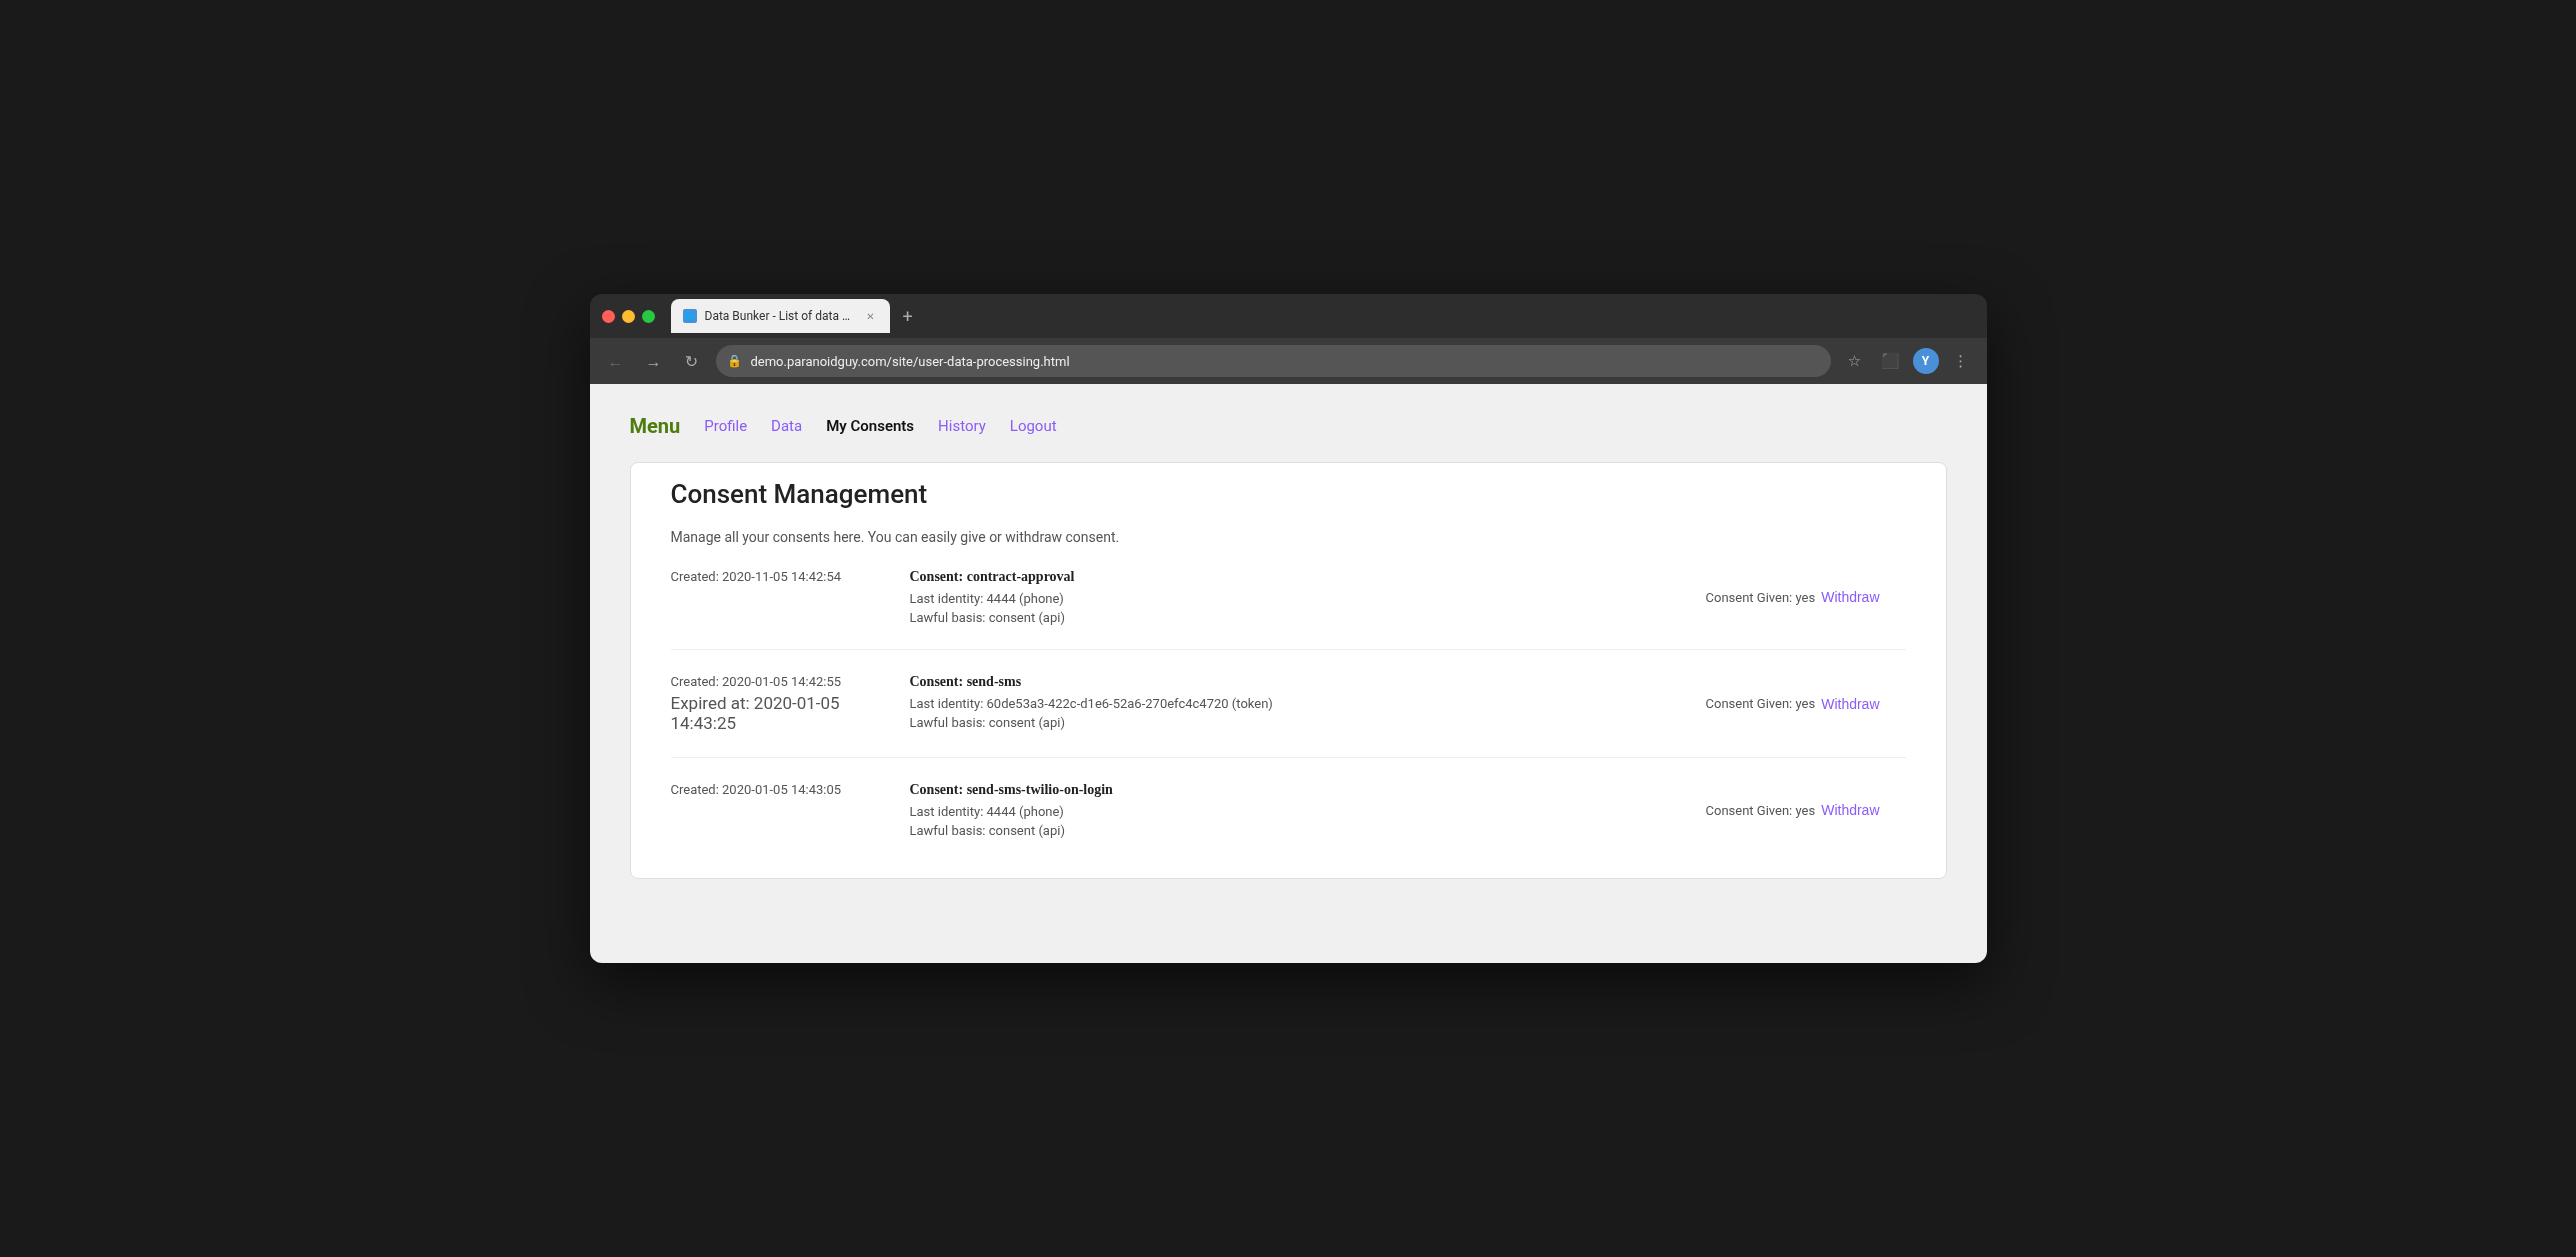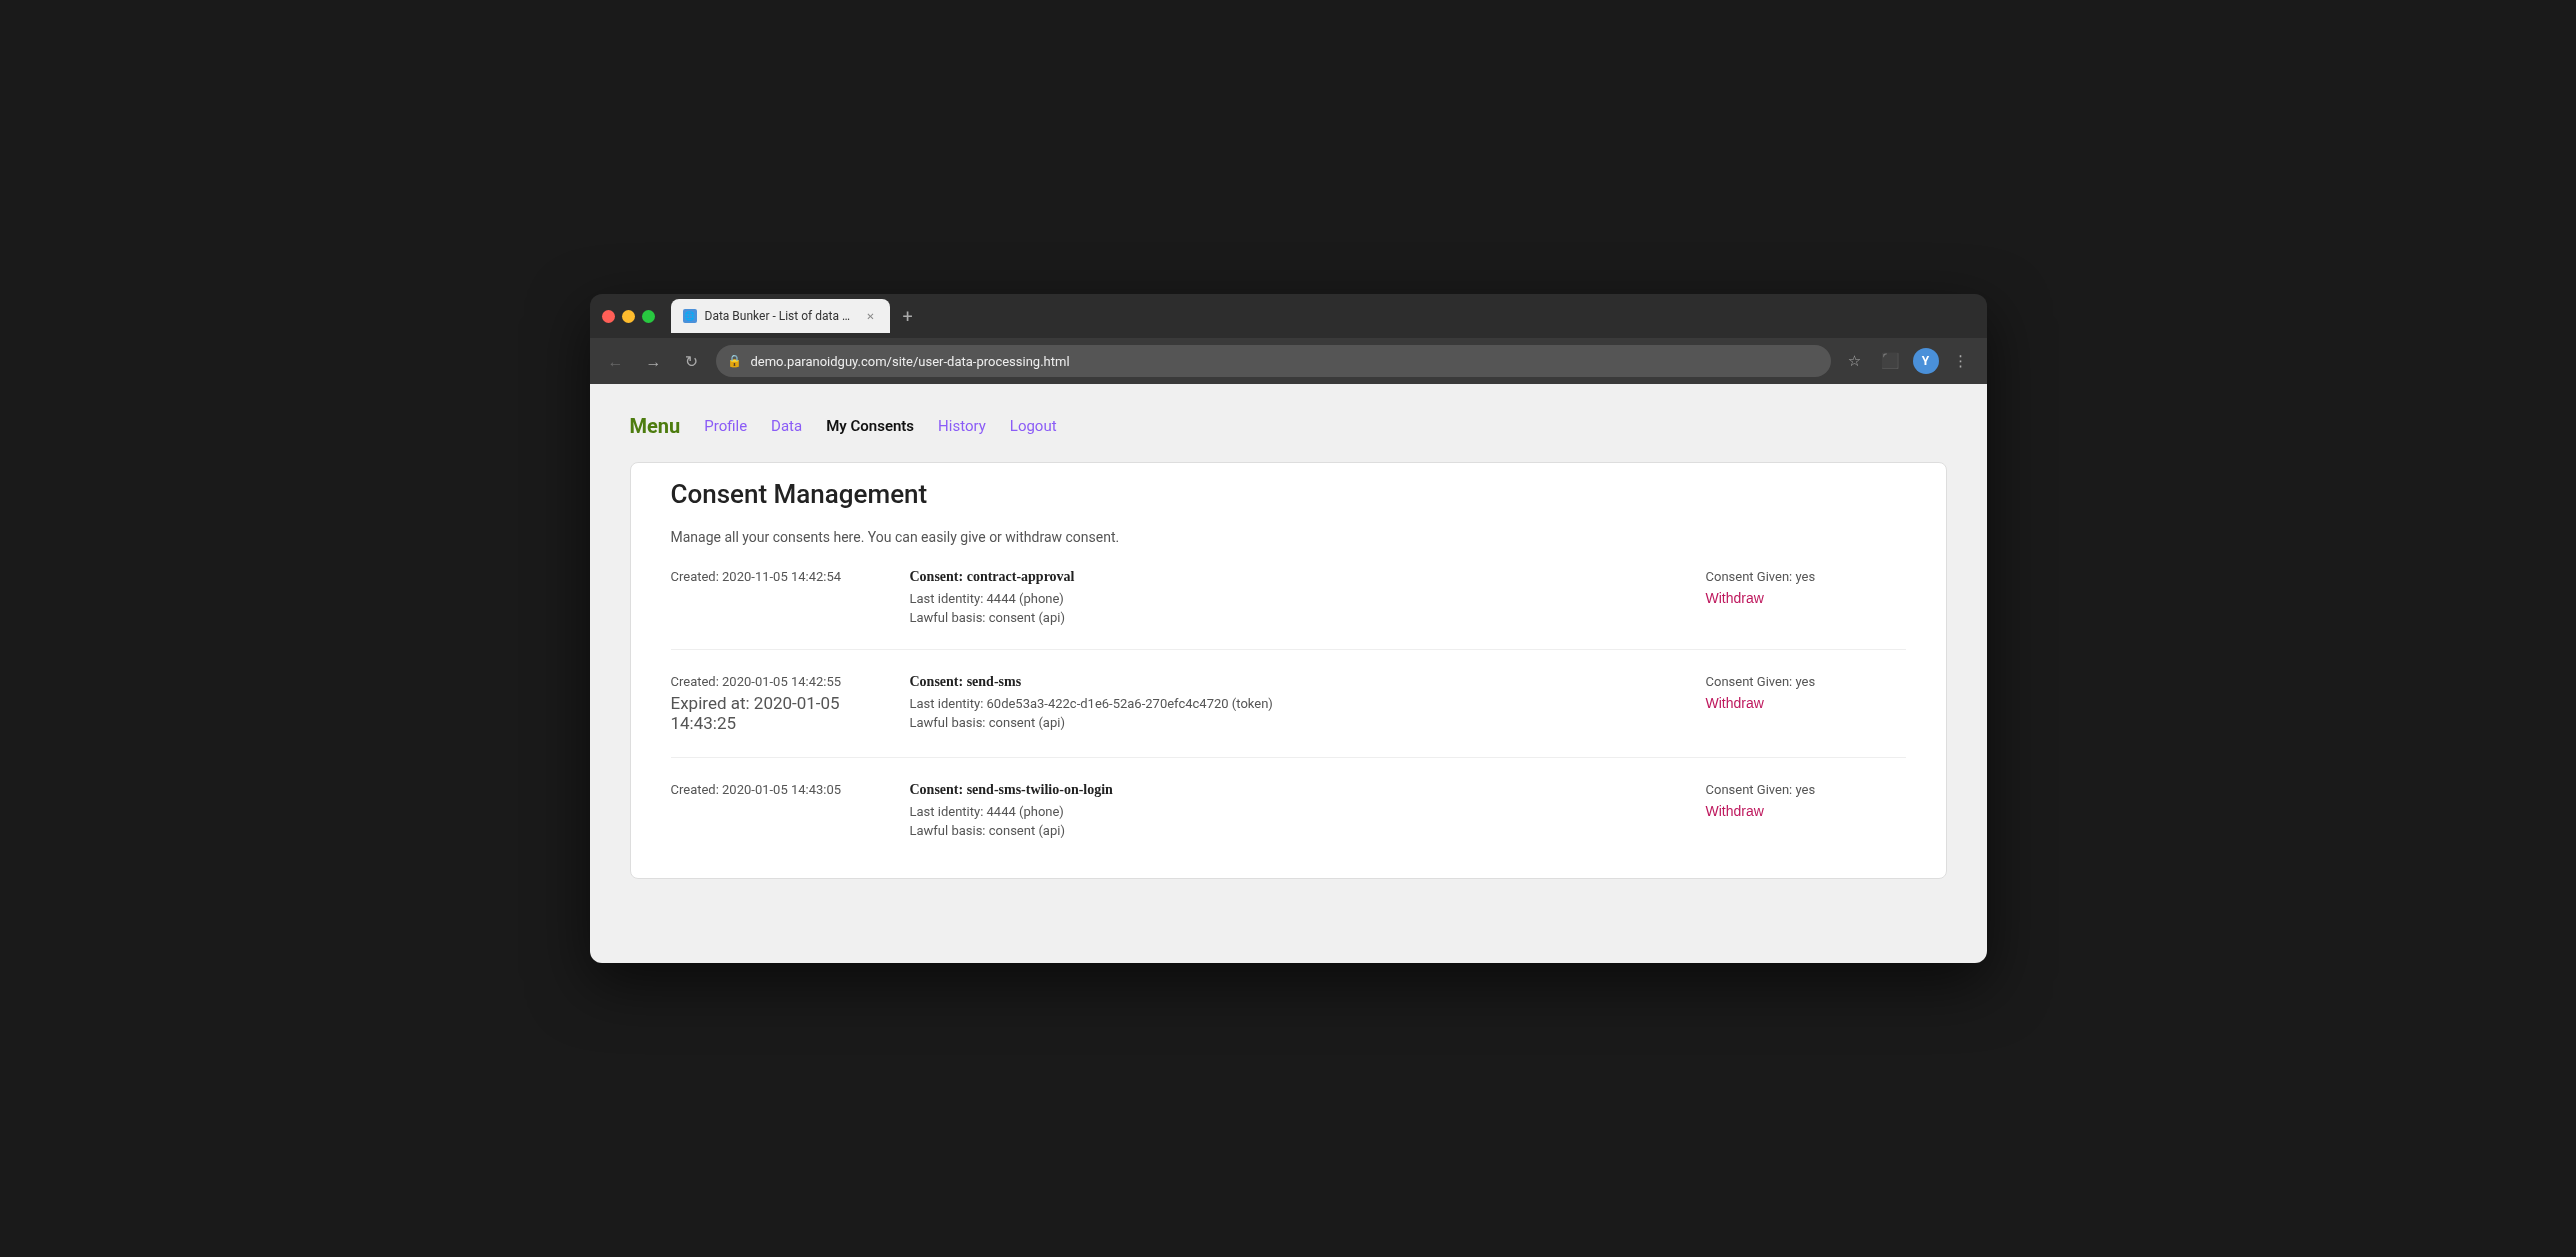--- a/index.html
+++ b/index.html
@@ -296,33 +296,33 @@
       color: #555;
     }
 
     .consent-basis {
       font-size: 13px;
       color: #555;
     }
 
     .consent-actions {
       display: flex;
-      flex-direction: column;
-      align-items: flex-start;
+      flex-direction: row;
+      align-items: center;
       gap: 6px;
     }
 
     .consent-status {
       font-size: 13px;
       color: #555;
     }
 
     .withdraw-btn {
       font-size: 14px;
-      color: #be185d;
+      color: #8b5cf6;
       cursor: pointer;
       text-decoration: none;
       background: none;
       border: none;
       padding: 0;
     }
   </style>
 </head>
 <body>
 

